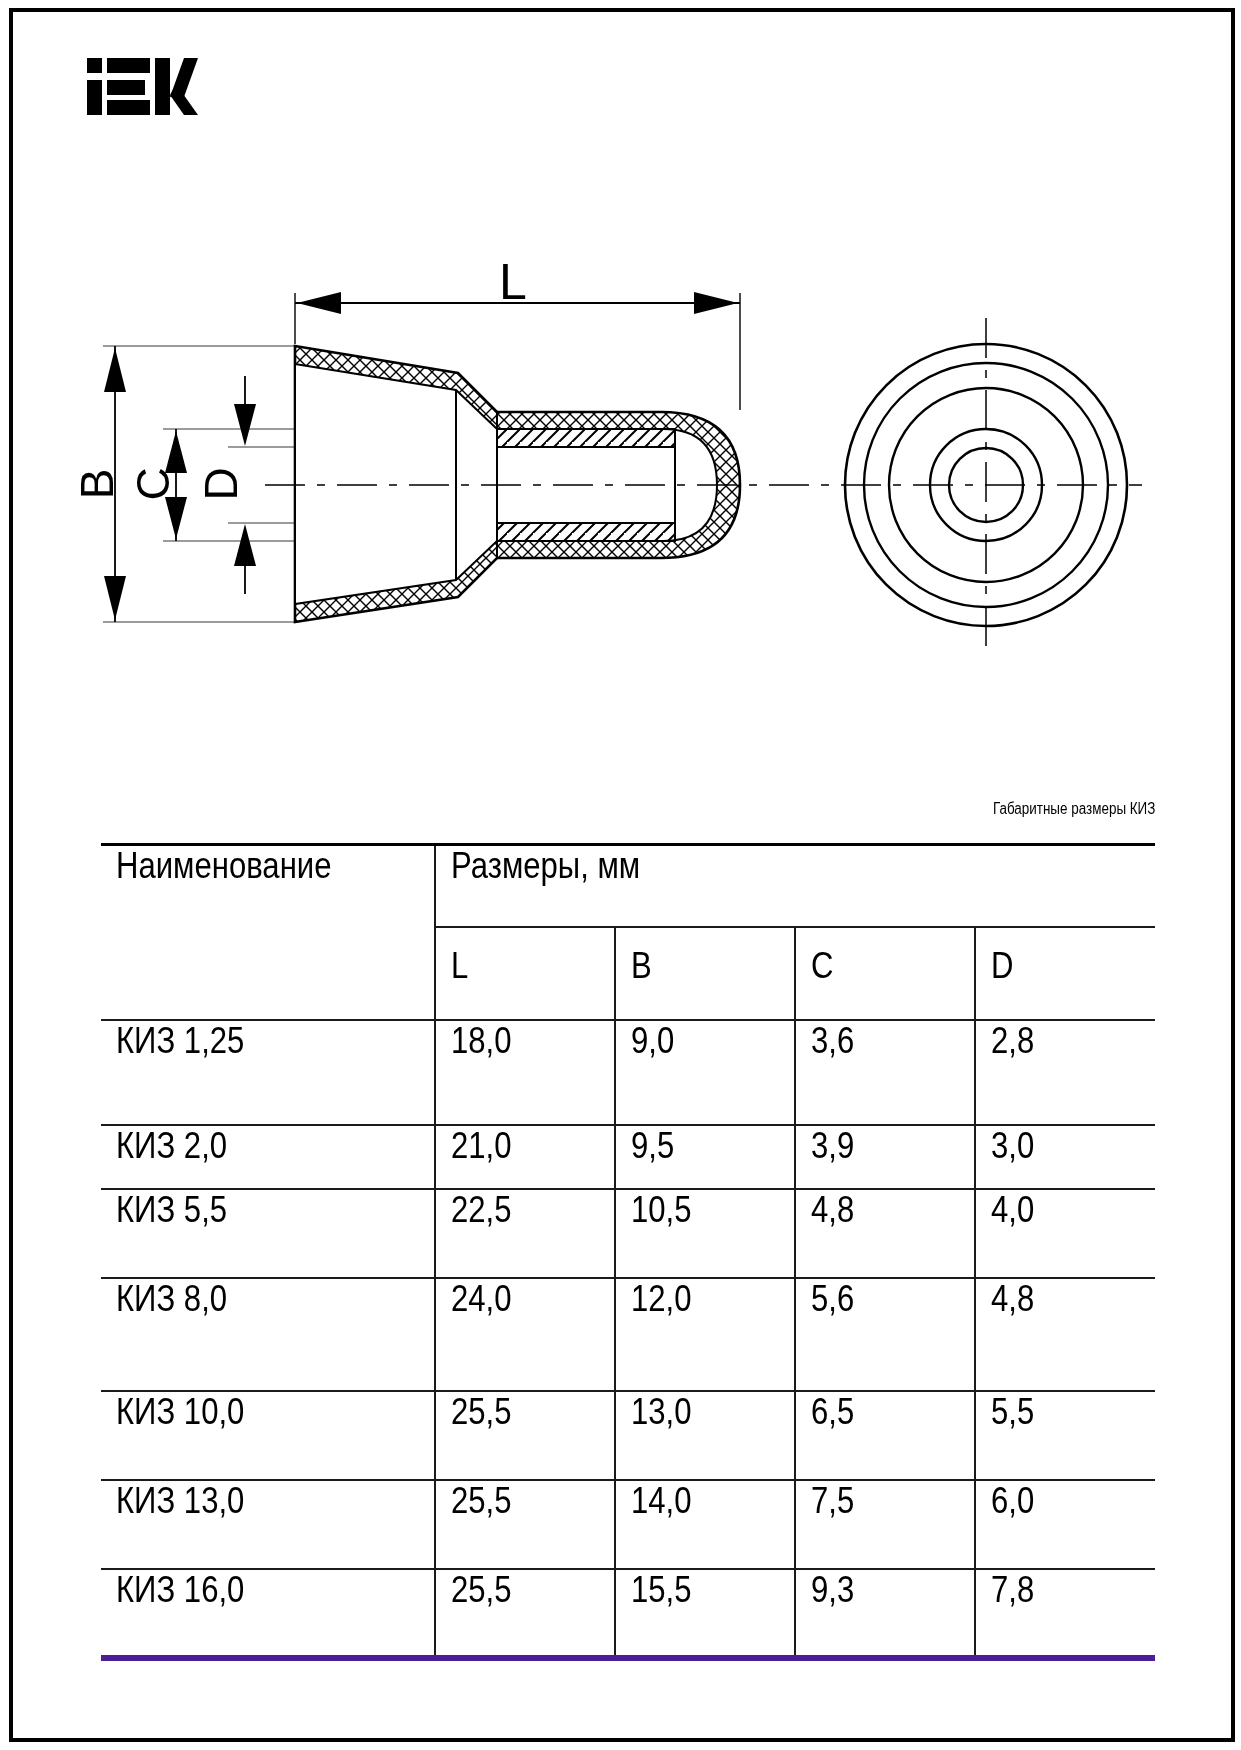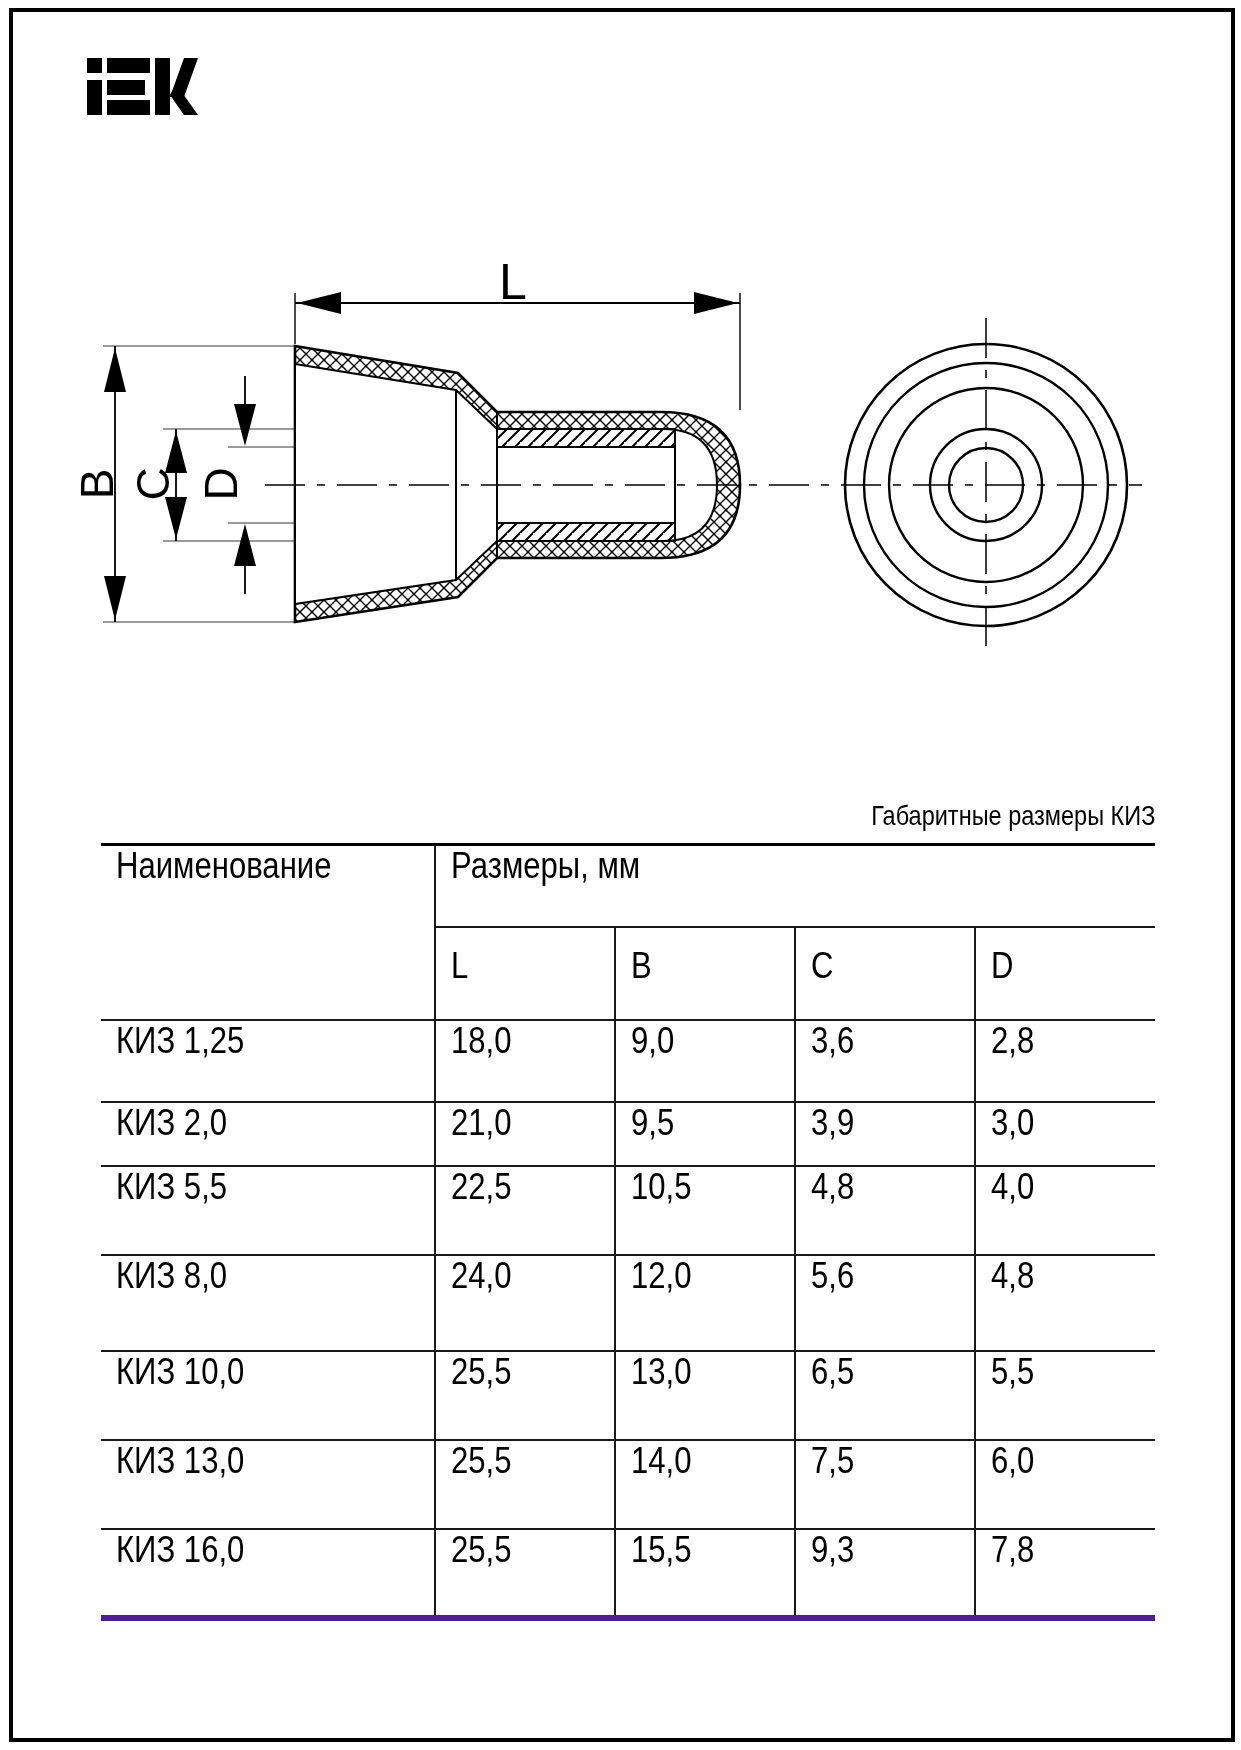--- a/index.html
+++ b/index.html
@@ -10,21 +10,21 @@
   }
   .frame{
     position:absolute;left:9px;top:8px;width:1226px;height:1734px;
     border:4px solid #000;box-sizing:border-box;pointer-events:none;
   }
   .drawing{position:absolute;left:0;top:0;}
   .caption{
     position:absolute;left:100px;top:742px;font-size:24px;color:#000;
   }
   .table-title{
-    position:absolute;right:86px;top:800px;font-size:28px;color:#000;text-align:right;
+    position:absolute;right:86px;top:800px;font-size:16px;color:#000;text-align:right;
   }
   .cond{display:inline-block;transform:scaleX(0.84);transform-origin:0 50%;white-space:nowrap;}
   .cond-r{display:inline-block;transform:scaleX(0.84);transform-origin:100% 50%;white-space:nowrap;}
 
   .tbl-wrap{position:absolute;left:101px;top:843px;width:1054px;}
   table.dims{
     width:1054px;table-layout:fixed;border-collapse:collapse;
     border-top:3px solid #000;border-bottom:6px solid #4c1d95;
   }
   table.dims th,table.dims td{
@@ -156,42 +156,42 @@
           </th>
         </tr>
         <tr class="subhead" style="height:93px">
           <th><span class="cond">L</span></th>
           <th class="subdiv"><span class="cond">B</span></th>
           <th class="subdiv"><span class="cond">C</span></th>
           <th class="subdiv"><span class="cond">D</span></th>
         </tr>
       </thead>
       <tbody>
-        <tr style="height:82px">
+        <tr style="height:105px">
           <td class="c-name"><span class="cond">КИЗ 1,25</span></td>
           <td><span class="cond">18,0</span></td>
           <td class="subdiv"><span class="cond">9,0</span></td>
           <td class="subdiv"><span class="cond">3,6</span></td>
           <td class="subdiv"><span class="cond">2,8</span></td>
         </tr>
         <tr style="height:64px">
           <td class="c-name"><span class="cond">КИЗ 2,0</span></td>
           <td><span class="cond">21,0</span></td>
           <td class="subdiv"><span class="cond">9,5</span></td>
           <td class="subdiv"><span class="cond">3,9</span></td>
           <td class="subdiv"><span class="cond">3,0</span></td>
         </tr>
         <tr style="height:89px">
           <td class="c-name"><span class="cond">КИЗ 5,5</span></td>
           <td><span class="cond">22,5</span></td>
           <td class="subdiv"><span class="cond">10,5</span></td>
           <td class="subdiv"><span class="cond">4,8</span></td>
           <td class="subdiv"><span class="cond">4,0</span></td>
         </tr>
-        <tr style="height:96px">
+        <tr style="height:113px">
           <td class="c-name"><span class="cond">КИЗ 8,0</span></td>
           <td><span class="cond">24,0</span></td>
           <td class="subdiv"><span class="cond">12,0</span></td>
           <td class="subdiv"><span class="cond">5,6</span></td>
           <td class="subdiv"><span class="cond">4,8</span></td>
         </tr>
         <tr style="height:89px">
           <td class="c-name"><span class="cond">КИЗ 10,0</span></td>
           <td><span class="cond">25,5</span></td>
           <td class="subdiv"><span class="cond">13,0</span></td>

